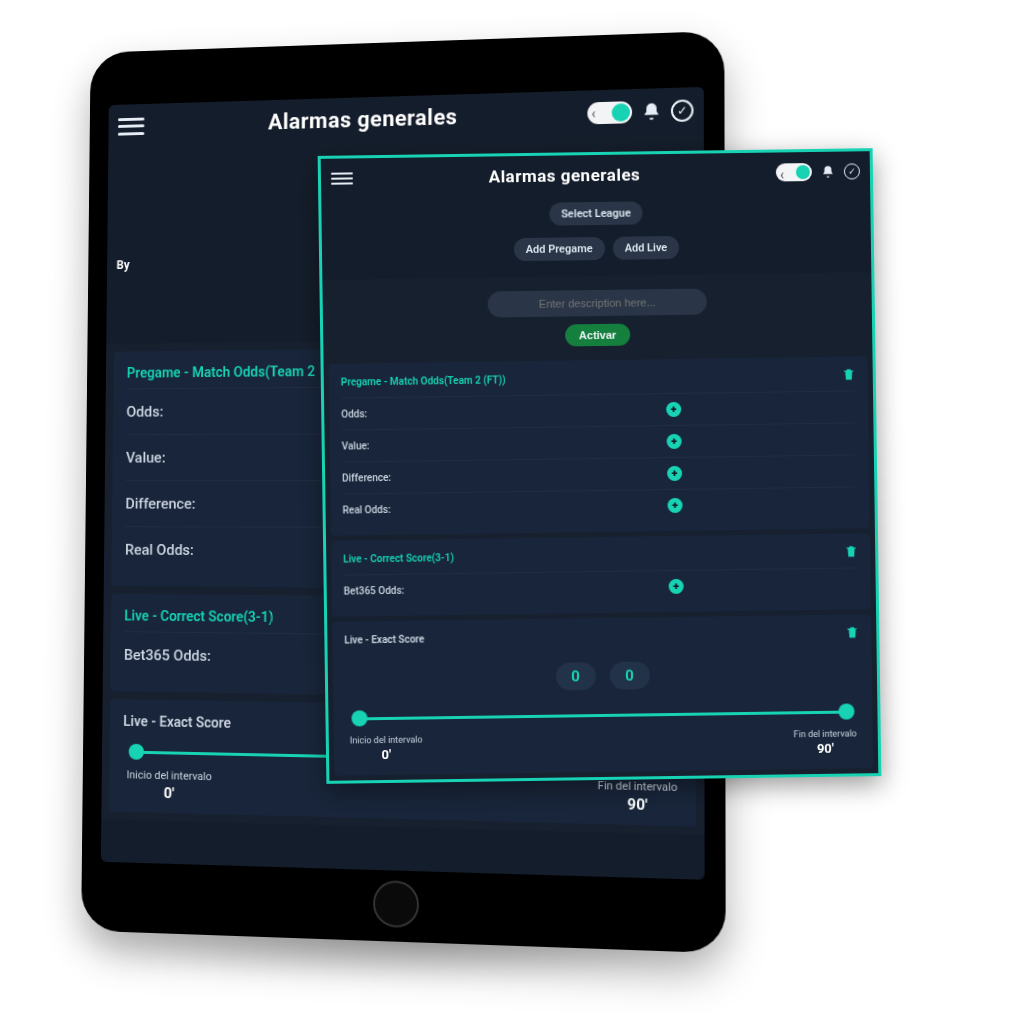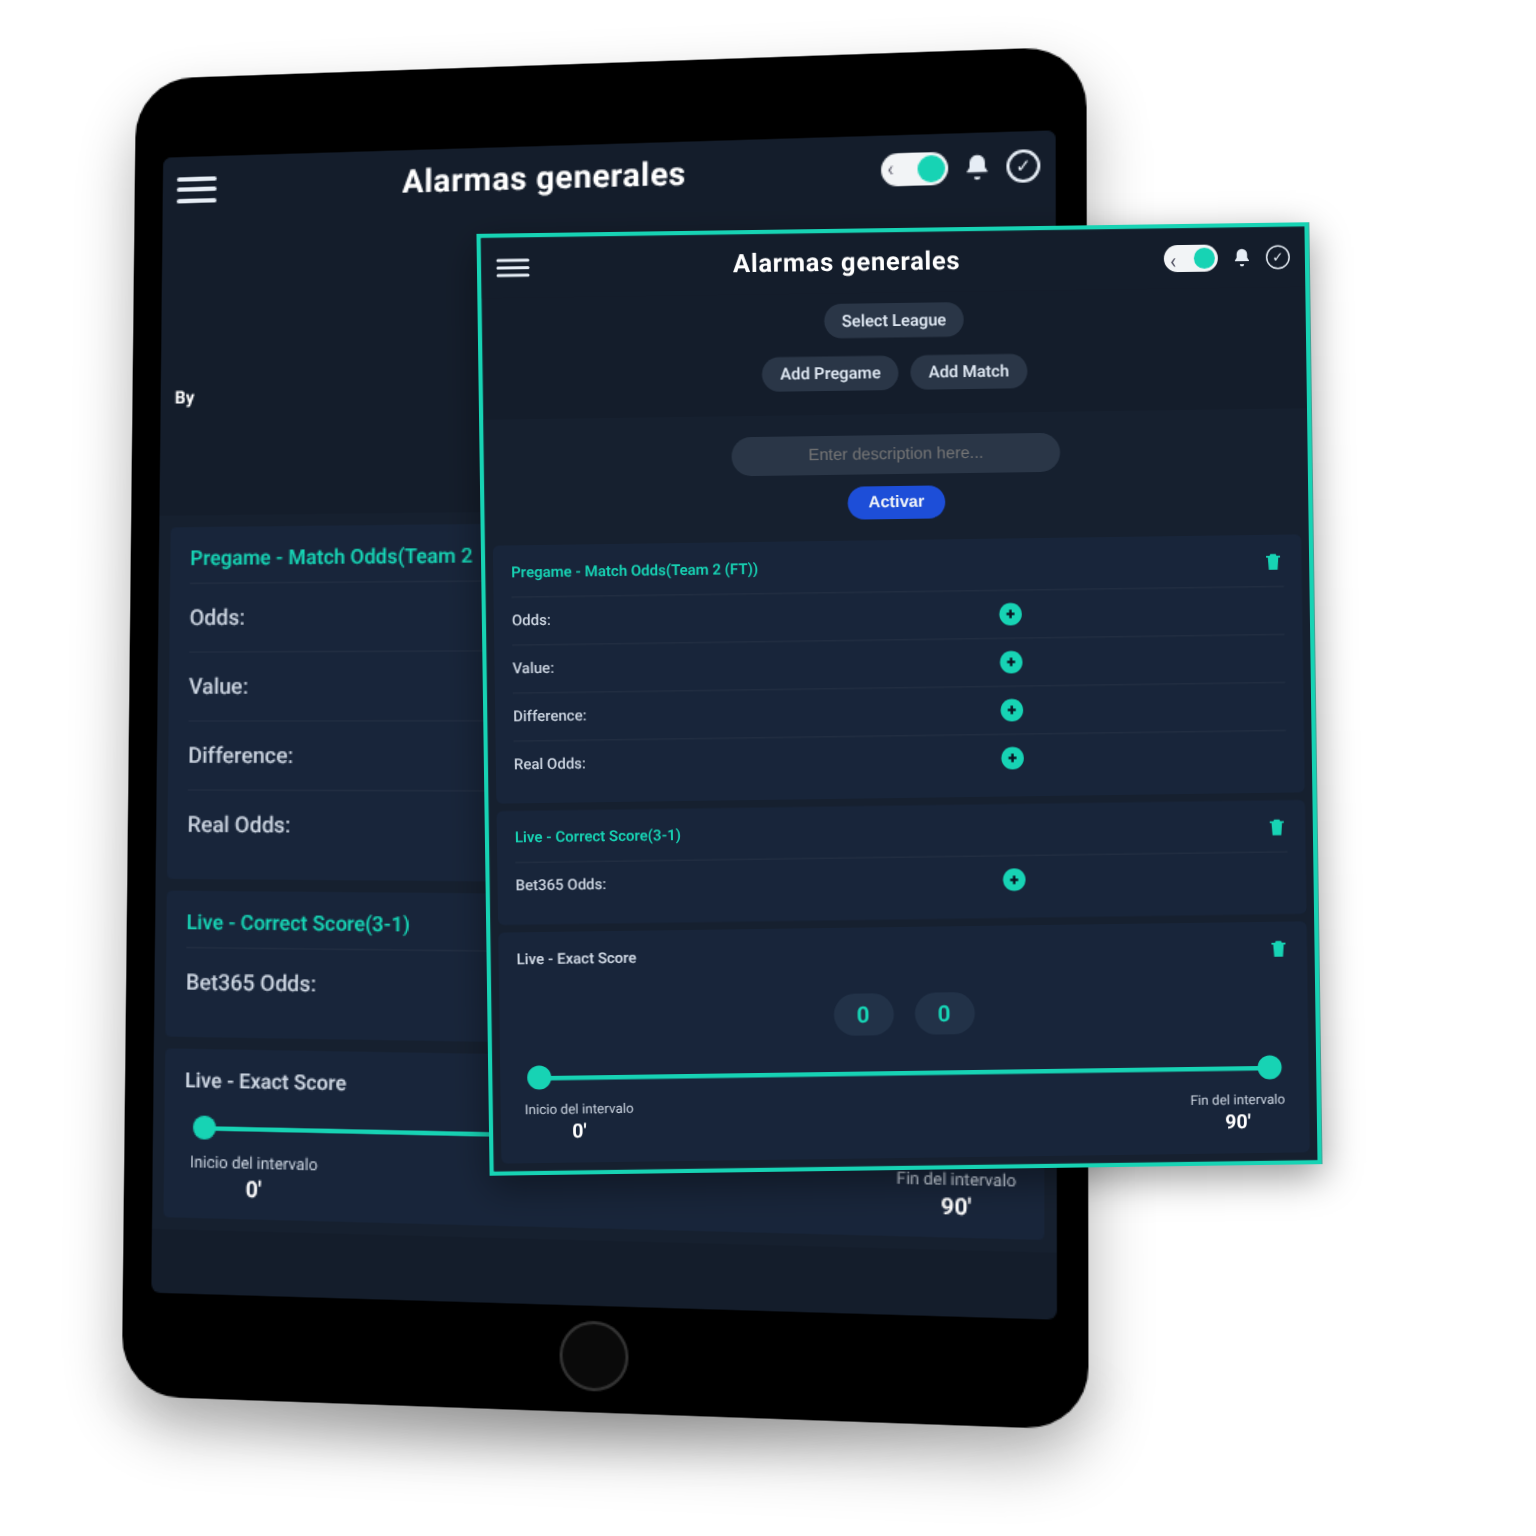--- a/index.html
+++ b/index.html
@@ -144,21 +144,21 @@
     color:#8d99ab;
     padding:7px 14px;
     border-radius:16px;
     font-size:11px;
     text-align:center;
     width:60%;
   }
   .activar-btn {
     display:block;
     margin:0 auto 14px auto;
-    background:#1d4ed8;
+    background:#15803d;
     border:none;
     color:#f0f4f8;
     padding:5px 14px;
     border-radius:14px;
     font-size:11px;
     font-weight:700;
     cursor:pointer;
   }
 
   .card {
@@ -371,21 +371,21 @@
       </div>
       <div class="icon-check">✓</div>
     </div>
 
     <div style="height:18px;"></div>
     <div class="pill-row">
       <span class="pill">Select League</span>
     </div>
     <div class="pill-row">
       <span class="pill">Add Pregame</span>
-      <span class="pill">Add Match</span>
+      <span class="pill">Add Live</span>
     </div>
 
     <div class="panel">
       <input class="desc-input" placeholder="Enter description here..." style="">
       <button class="activar-btn">Activar</button>
 
       <div class="card">
         <div class="card-header">
           <span class="card-title">Pregame - Match Odds(Team 2 (FT))</span>
           <span class="trash">

